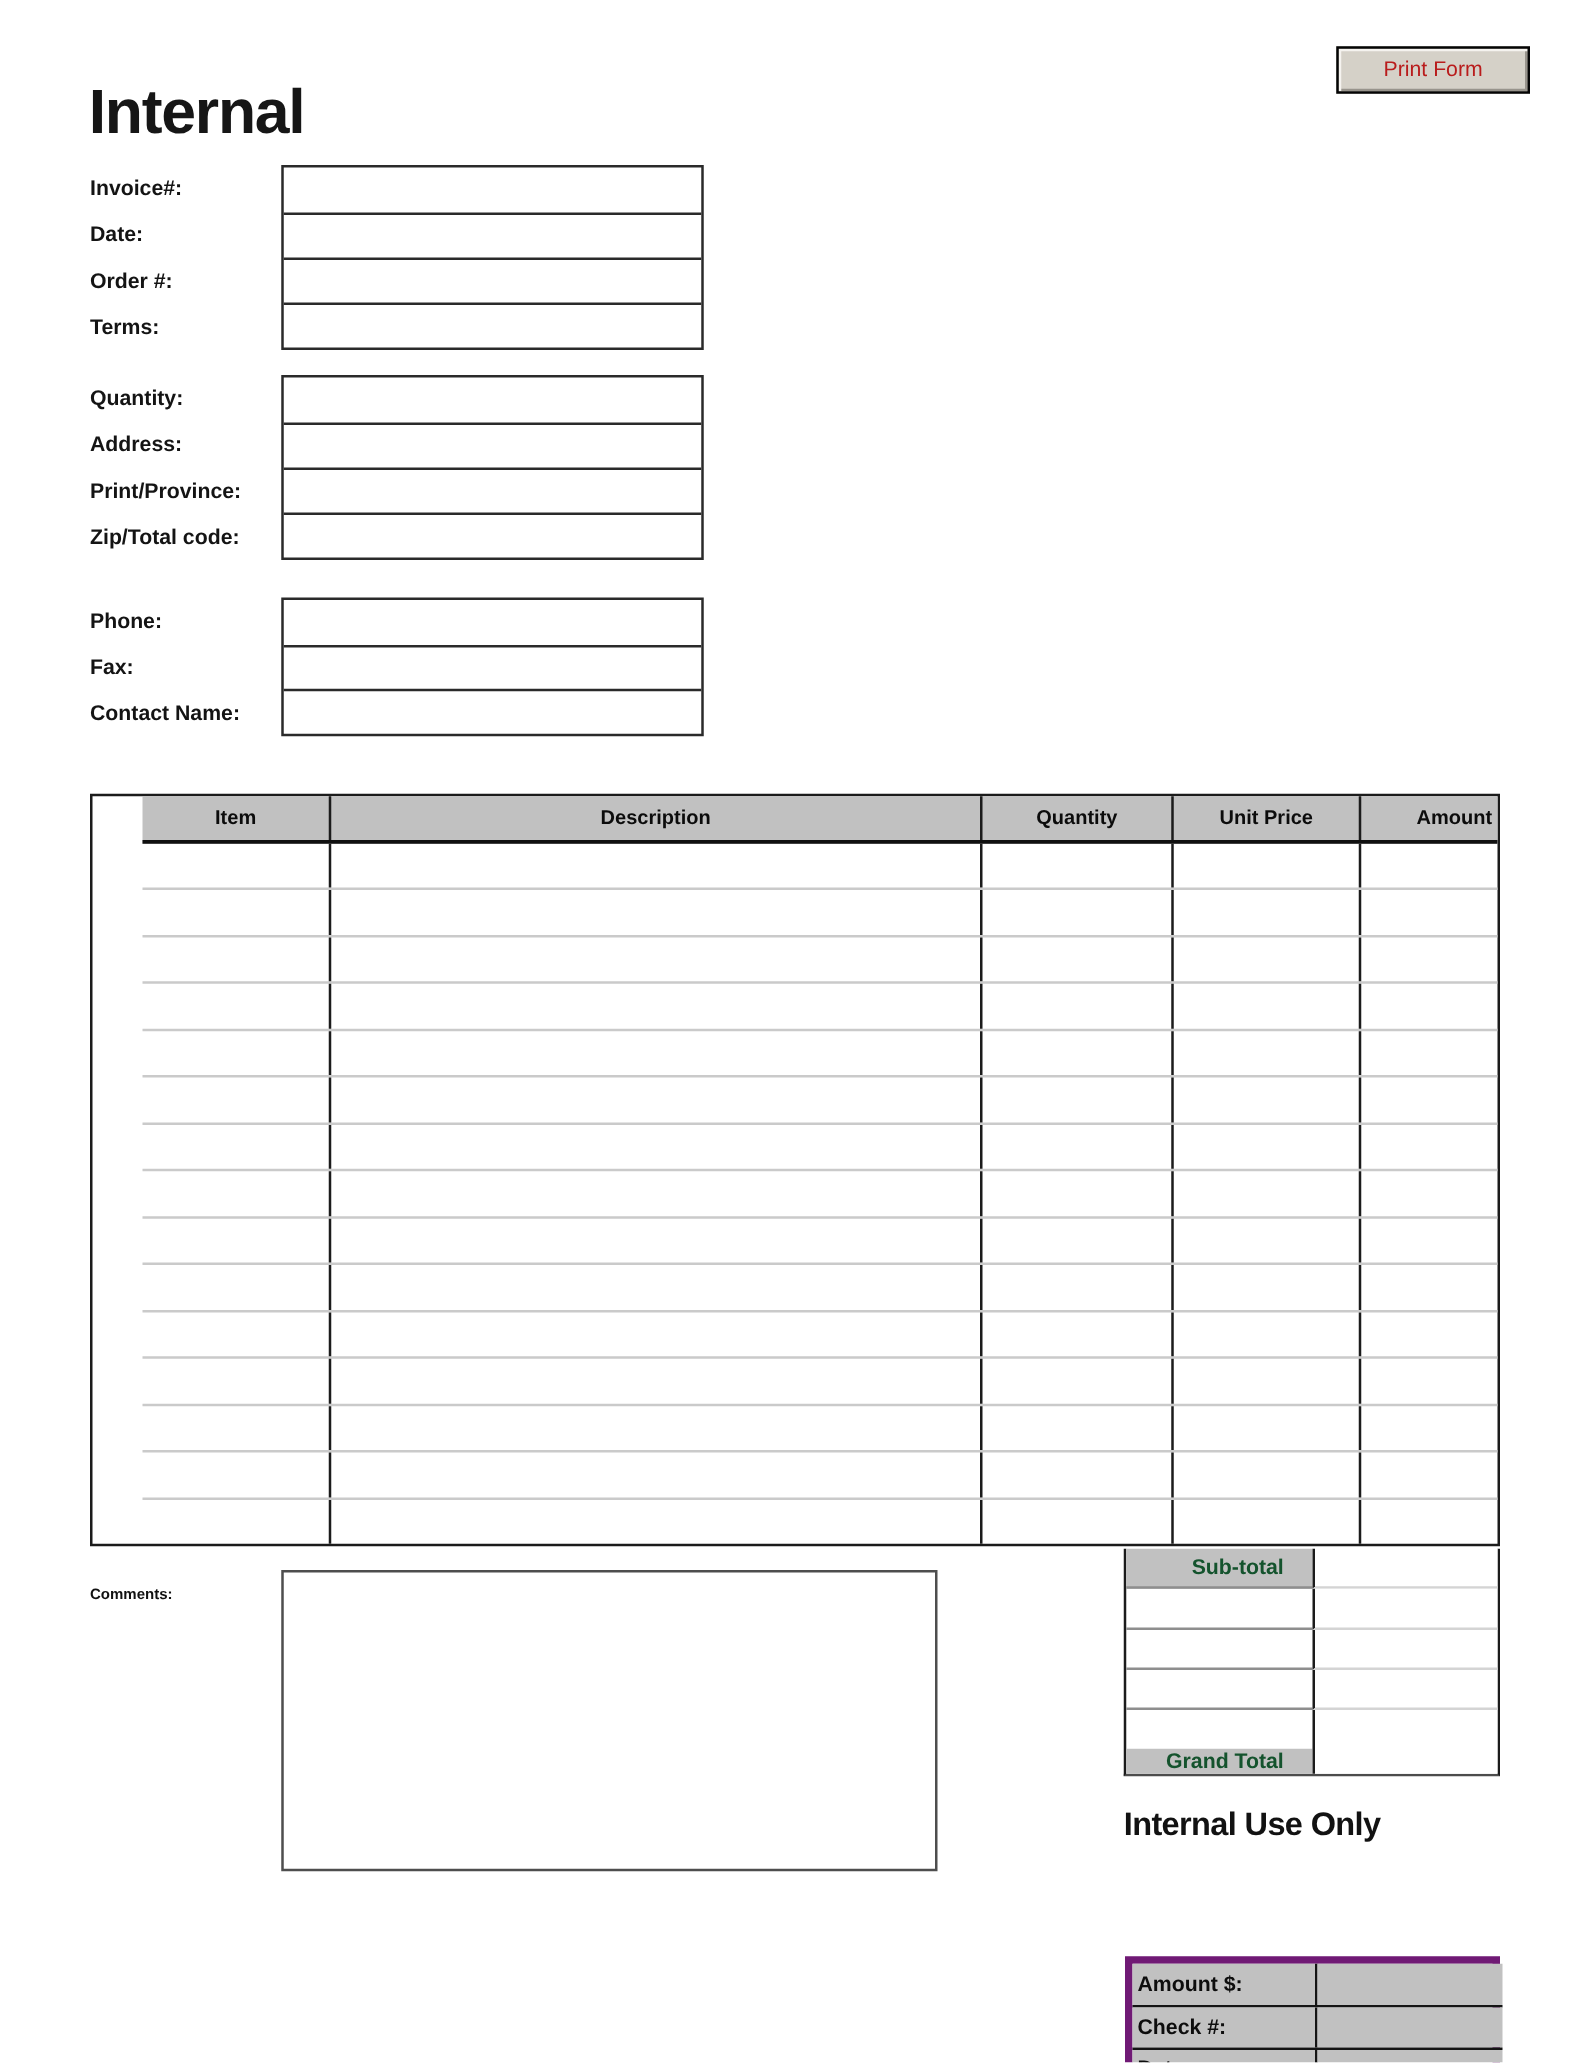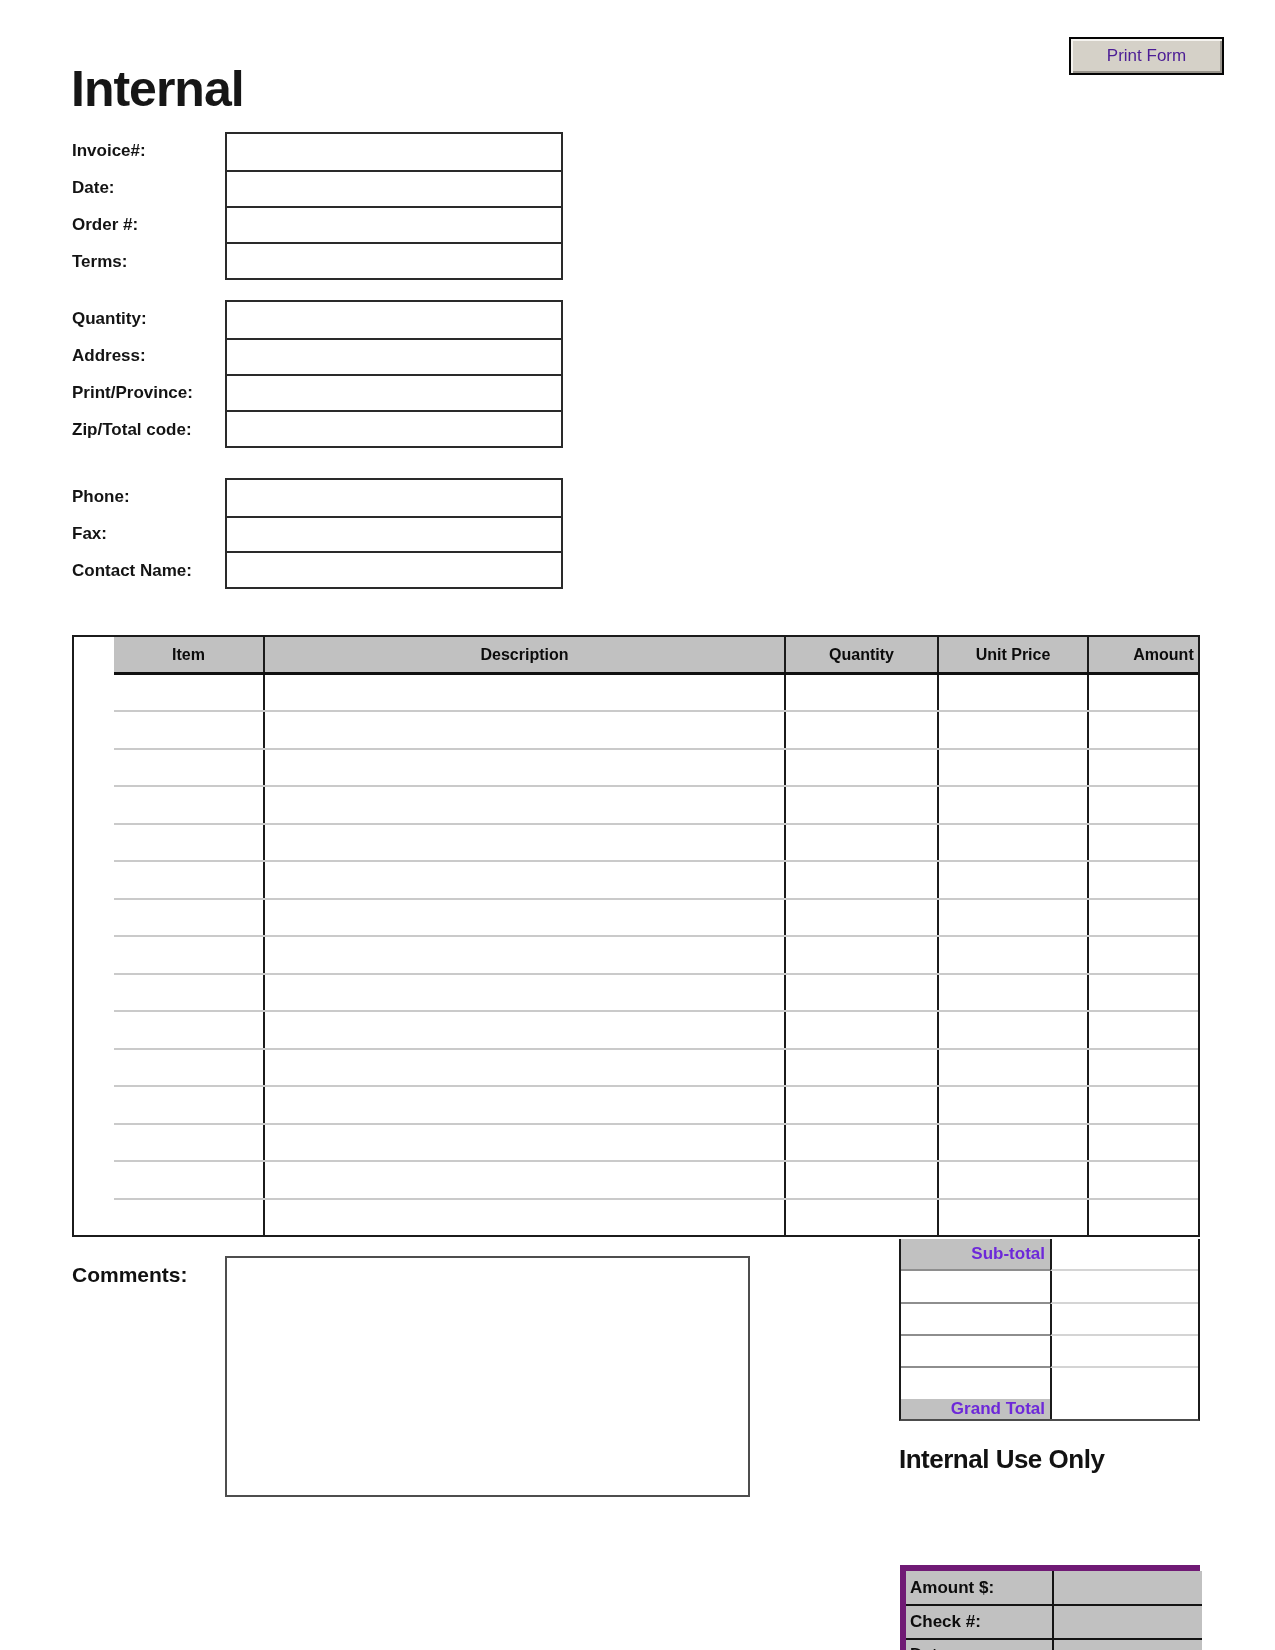--- a/index.html
+++ b/index.html
@@ -17,21 +17,21 @@
     font-family:"Liberation Sans",sans-serif;
     color:#111;
     overflow:hidden;
   }
   
   .print-btn{
     position:absolute;left:1069px;top:37px;width:155px;height:38px;
     background:var(--btn-face);
     border:2px solid #040404;
     box-shadow:inset 2px 2px 0 0 #f5f3ef, inset -2px -2px 0 0 #98948c;
-    font-size:17px;line-height:32px;text-align:center;color:#4c1d95;
+    font-size:17px;line-height:32px;text-align:center;color:#b91c1c;
     cursor:pointer;
   }
   
   .title{
     position:absolute;left:71px;top:60px;
     font-size:50px;font-weight:bold;letter-spacing:-1px;color:#161616;
   }
   
   .flabel{
     position:absolute;left:72px;height:37px;width:150px;
@@ -78,35 +78,35 @@
     position:absolute;left:899px;top:1239px;width:301px;height:182px;
     border-left:2px solid var(--border-dark);
     border-right:2px solid var(--border-dark);
     border-bottom:2px solid #4c4c4c;
     display:grid;grid-template-rows:repeat(5,1fr);
   }
   .totrow{display:grid;grid-template-columns:149px 148px;}
   .totlabel{
     border-bottom:2px solid #8e8e8e;
     display:flex;align-items:center;justify-content:flex-end;
-    padding-right:5px;font-size:17px;font-weight:bold;color:#6d28d9;
+    padding-right:23px;font-size:17px;font-weight:bold;color:#14532d;
   }
   .totrow:last-child .totlabel{border-bottom:none;margin-top:31px;}
   .totlabel.gray{background:var(--header-bg);}
   .totvalue{
     border-left:2px solid var(--border-dark);
     border-bottom:2px solid #d4d4d4;
     background:#fff;padding:2px 5px;font-size:15px;
   }
   .totrow:last-child .totvalue{border-bottom:none;}
   
   .comments-label{
     position:absolute;left:72px;top:1256px;height:37px;
     display:flex;align-items:center;
-    font-size:21px;font-weight:bold;
+    font-size:12px;font-weight:bold;
   }
   .comments-box{
     position:absolute;left:225px;top:1256px;width:525px;height:241px;
     border:2px solid #4e4e4e;background:#fff;
     padding:4px 6px;font-size:15px;
   }
   
   .internal-heading{
     position:absolute;left:899px;top:1444px;
     font-size:26px;font-weight:bold;letter-spacing:-0.5px;color:#121212;

